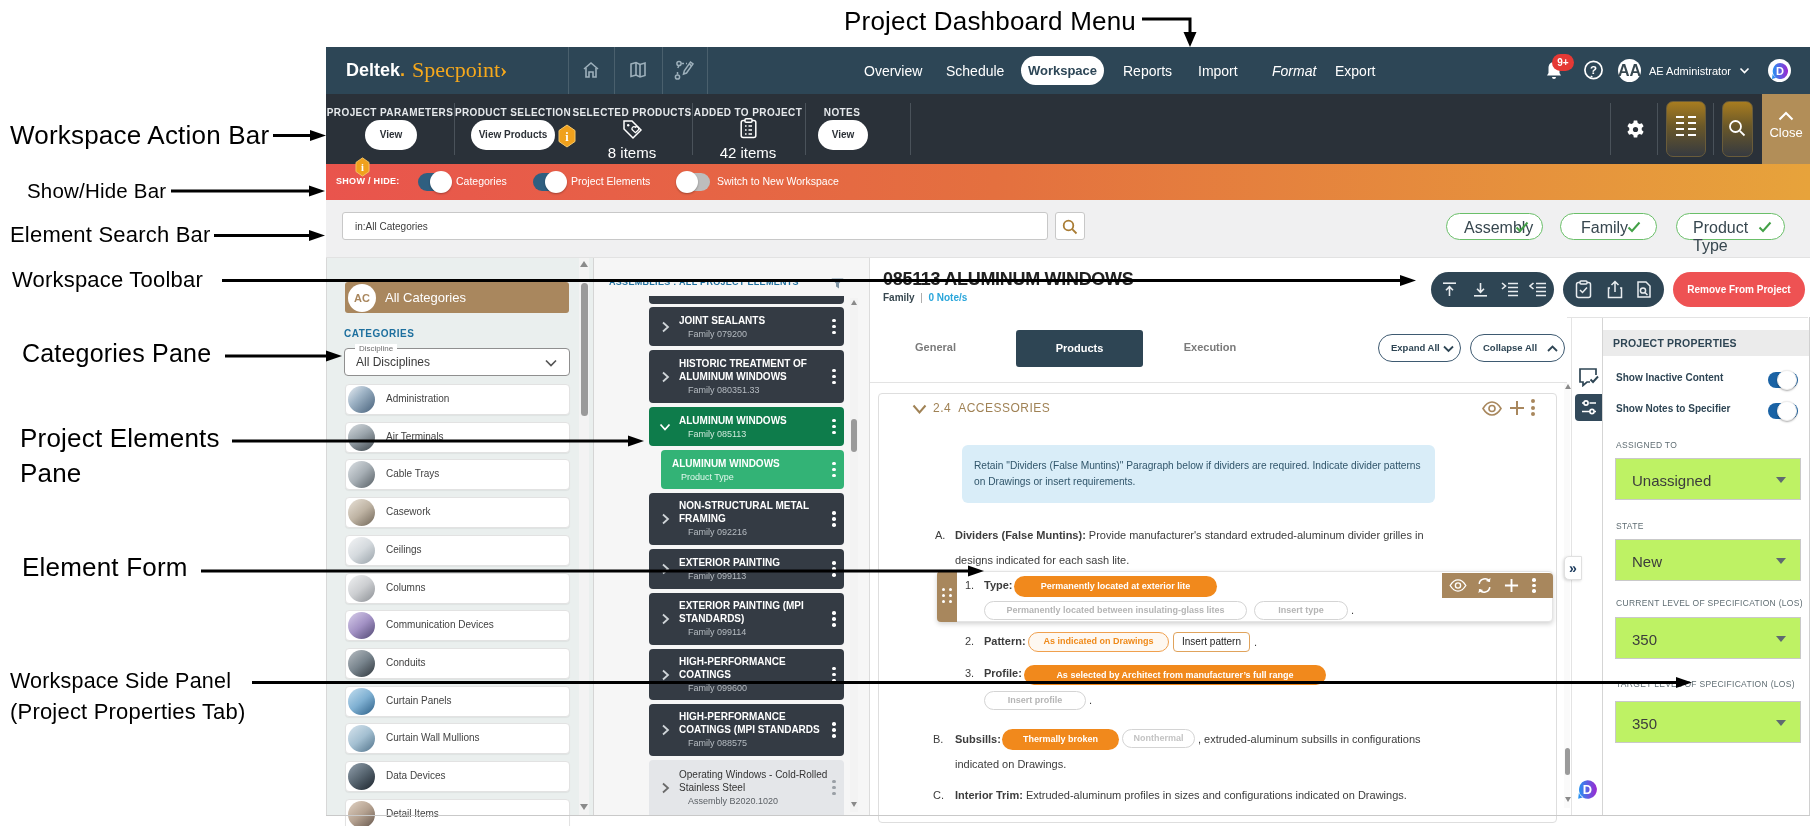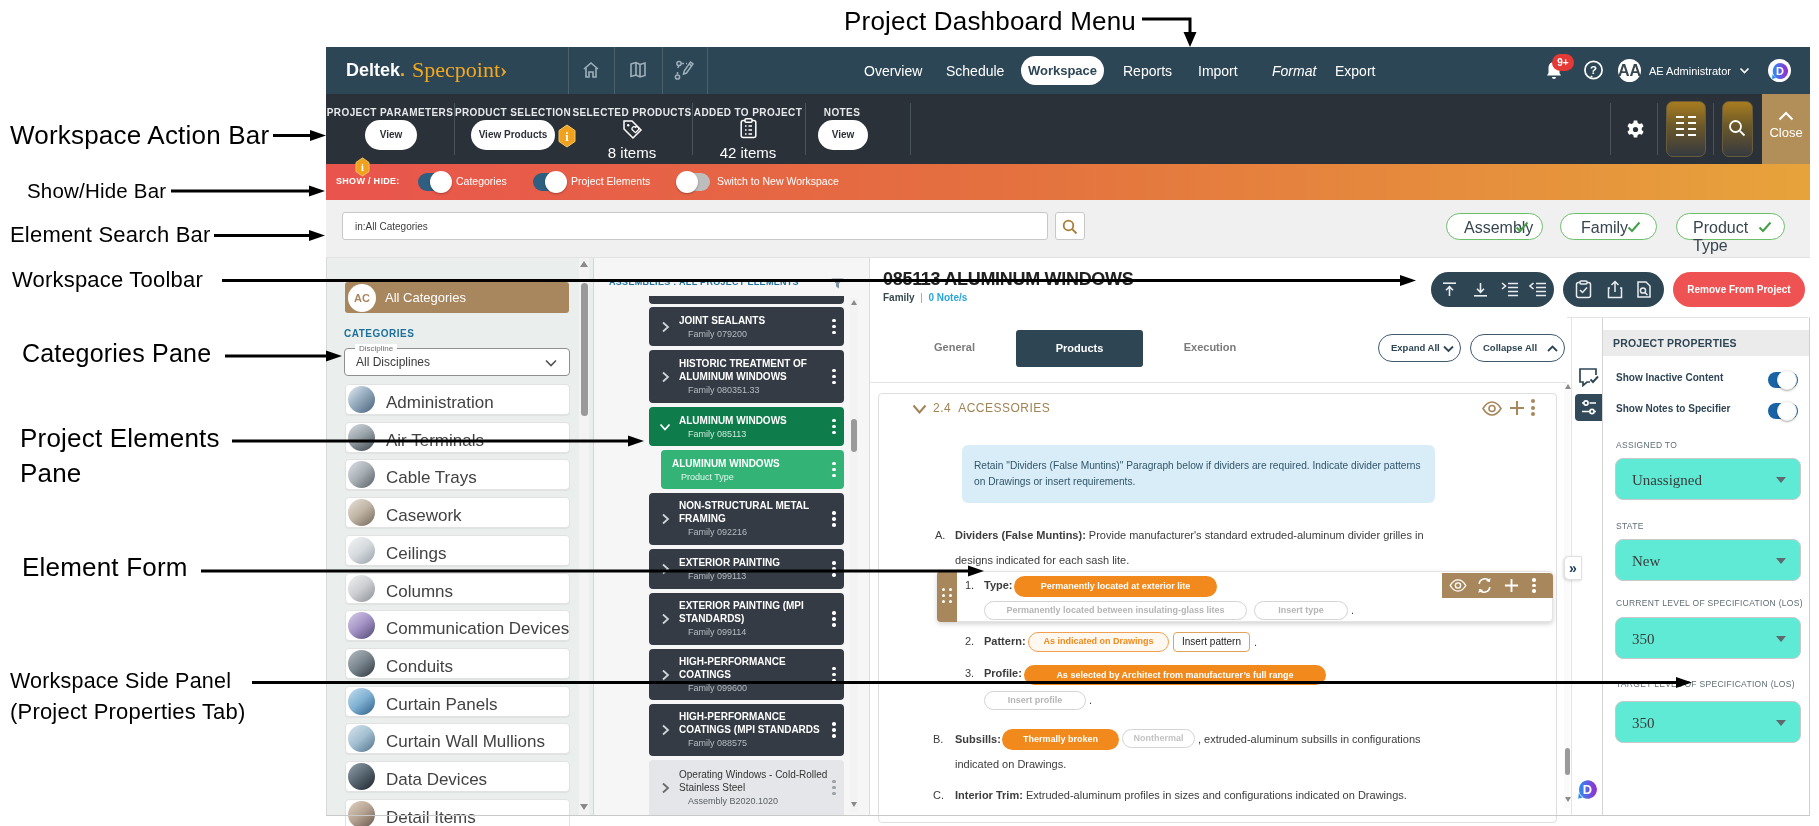--- a/index.html
+++ b/index.html
@@ -23,33 +23,33 @@
   .tgl { position:absolute; width:32px; height:18px; border-radius:9px; }
   .tgl .knob { position:absolute; top:-2px; width:22px; height:22px; border-radius:50%; background:#fff; box-shadow:0 1px 2px rgba(0,0,0,0.3); }
   .shlbl { position:absolute; top:11px; font-size:10.5px; color:#fff; white-space:nowrap; }
   
   #srow { position:absolute; left:0; top:153px; width:1484px; height:58px; background:#f0f0f1; border-bottom:1px solid #e2e2e2; }
   
   #panes { position:absolute; left:0; top:211px; width:1484px; height:558px; }
   #lpane { position:absolute; left:1px; top:0; width:267px; height:557px; background:#eaefee; border-right:1px solid #d5d5d5; }
   .lcard { position:absolute; left:18px; width:225px; height:31px; background:#fff; border:1px solid #e2e2e2; border-radius:4px; box-shadow:0 1px 1px rgba(0,0,0,0.05); }
   .lico { position:absolute; left:2px; top:1px; width:27px; height:27px; border-radius:50%; }
-  .llbl { position:absolute; left:40px; top:8px; font-size:17px; color:#424242; white-space:nowrap; }
+  .llbl { position:absolute; left:40px; top:8px; font-size:10px; color:#424242; white-space:nowrap; }
   #mpane { position:absolute; left:268px; top:0; width:276px; height:557px; background:#f6f6f6; border-right:1px solid #dcdcdc; }
   .mcard { position:absolute; left:55px; width:195px; background:#343b44; border-radius:4px; color:#fff; }
   .mchev { position:absolute; left:9px; top:50%; margin-top:-7px; width:14px; height:14px; }
   .mtitle { position:absolute; left:30px; top:50%; transform:translateY(-50%); width:155px; font-size:10px; font-weight:bold; line-height:13px; }
   .msub { font-weight:normal; font-size:9px; color:#b6bcc2;padding-left:9px; }
   .mdots { position:absolute; right:8px; top:50%; margin-top:-8px; width:4px; height:16px; }
   .mdots i, .mdots b { display:block; width:3.5px; height:3.5px; border-radius:50%; background:#fff; margin:0 0 2.5px 0; }
   #mainc { position:absolute; left:544px; top:59px; width:697px; height:498px; background:#fff; }
   #rail { position:absolute; left:1245px; top:60px; width:31px; height:497px; background:#fff; border-left:1px solid #e4e4e4; }
   #rpanel { position:absolute; left:1276px; top:60px; width:207px; height:497px; background:#fff; border-left:1px solid #d5d5d5; }
   .plabel { position:absolute; left:13px; font-size:8.5px; color:#5f6d73; letter-spacing:0.3px; white-space:nowrap; }
-  .psel { position:absolute; left:12px; width:186px; height:42px; border:1px solid #c9c9c9; border-radius:8px; background:#5eead4;font-family:Liberation Serif, serif; }
+  .psel { position:absolute; left:12px; width:186px; height:42px; border:1px solid #c9c9c9; border-radius:0; background:#bef264; }
   .psel .v { position:absolute; left:16px; top:13px; font-size:15px; color:#3c3c3c; }
   .psel .c { position:absolute; right:14px; top:18px; width:0; height:0; border-left:5px solid transparent; border-right:5px solid transparent; border-top:6px solid #5f6a70; }
   .ptgl { position:absolute; width:30px; height:16px; border-radius:8px; background:#1a63a5; }
   .ptgl .knob { position:absolute; right:1px; top:-2px; width:20px; height:20px; border-radius:50%; background:#fff; box-shadow:0 1px 2px rgba(0,0,0,0.35); border:0.5px solid #eee; }
   .prowlbl { position:absolute; left:13px; font-size:10px; font-weight:bold; color:#2e4554; }
   
   .ann { position:absolute; color:#000; letter-spacing:0.2px; white-space:nowrap; line-height:1.2; }
   #overlay { position:absolute; left:0; top:0; width:1819px; height:826px; pointer-events:none; z-index:50; }
   .opill { border-radius:14px; background:#fff; border:1.5px solid #6abf69; position:absolute; }
   .opill span { position:absolute; font-size:16px; font-weight:normal; color:#37474f; }
@@ -456,21 +456,21 @@
             <path d="M9 12.5 L11.5 15"></path>
           </svg>
       </div>
 
       <div class="abs" style="left:802px; top:14px; width:132px; height:35px; background:#ee5253; border-radius:17.5px; color:#fff; font-size:10px; font-weight:bold; text-align:center; line-height:35px;">Remove From Project</div>
     </div>
     <div class="abs" style="left:552px; top:59px; width:930px; height:1px; background:#e3e3e3;"></div>
 
     <div id="mainc">
 
-      <div class="abs" style="left:45px; top:24px; width:60px; text-align:right; font-size:11px; font-weight:bold; color:#7a7a7a;">General</div>
+      <div class="abs" style="left:45px; top:24px; width:60px; text-align:left; font-size:11px; font-weight:bold; color:#7a7a7a;">General</div>
       <div class="abs" style="left:146px; top:13px; width:127px; height:37px; background:#2e4554; border-radius:3px; color:#fff; font-size:11px; font-weight:bold; text-align:center; line-height:37px;">Products</div>
       <div class="abs" style="left:305px; top:24px; width:70px; text-align:center; font-size:11px; font-weight:bold; color:#7a7a7a;">Execution</div>
       <div class="abs" style="left:508px; top:17px; width:83px; height:28px; border:1.5px solid #3e5a71; border-radius:14px;">
         <span class="abs" style="left:12px; top:7px; font-size:9.5px; font-weight:bold; color:#2e4554;">Expand All</span>
         <svg class="abs" style="right:6px; top:10px;" width="11" height="8" viewBox="0 0 11 8" fill="none" stroke="#2e4554" stroke-width="1.8">
             <path d="M1 1.5 L5.5 6 L10 1.5"></path>
           </svg>
       </div>
       <div class="abs" style="left:600px; top:17px; width:95px; height:28px; border:1.5px solid #3e5a71; border-radius:14px;">
         <span class="abs" style="left:12px; top:7px; font-size:9.5px; font-weight:bold; color:#2e4554;">Collapse All</span>

